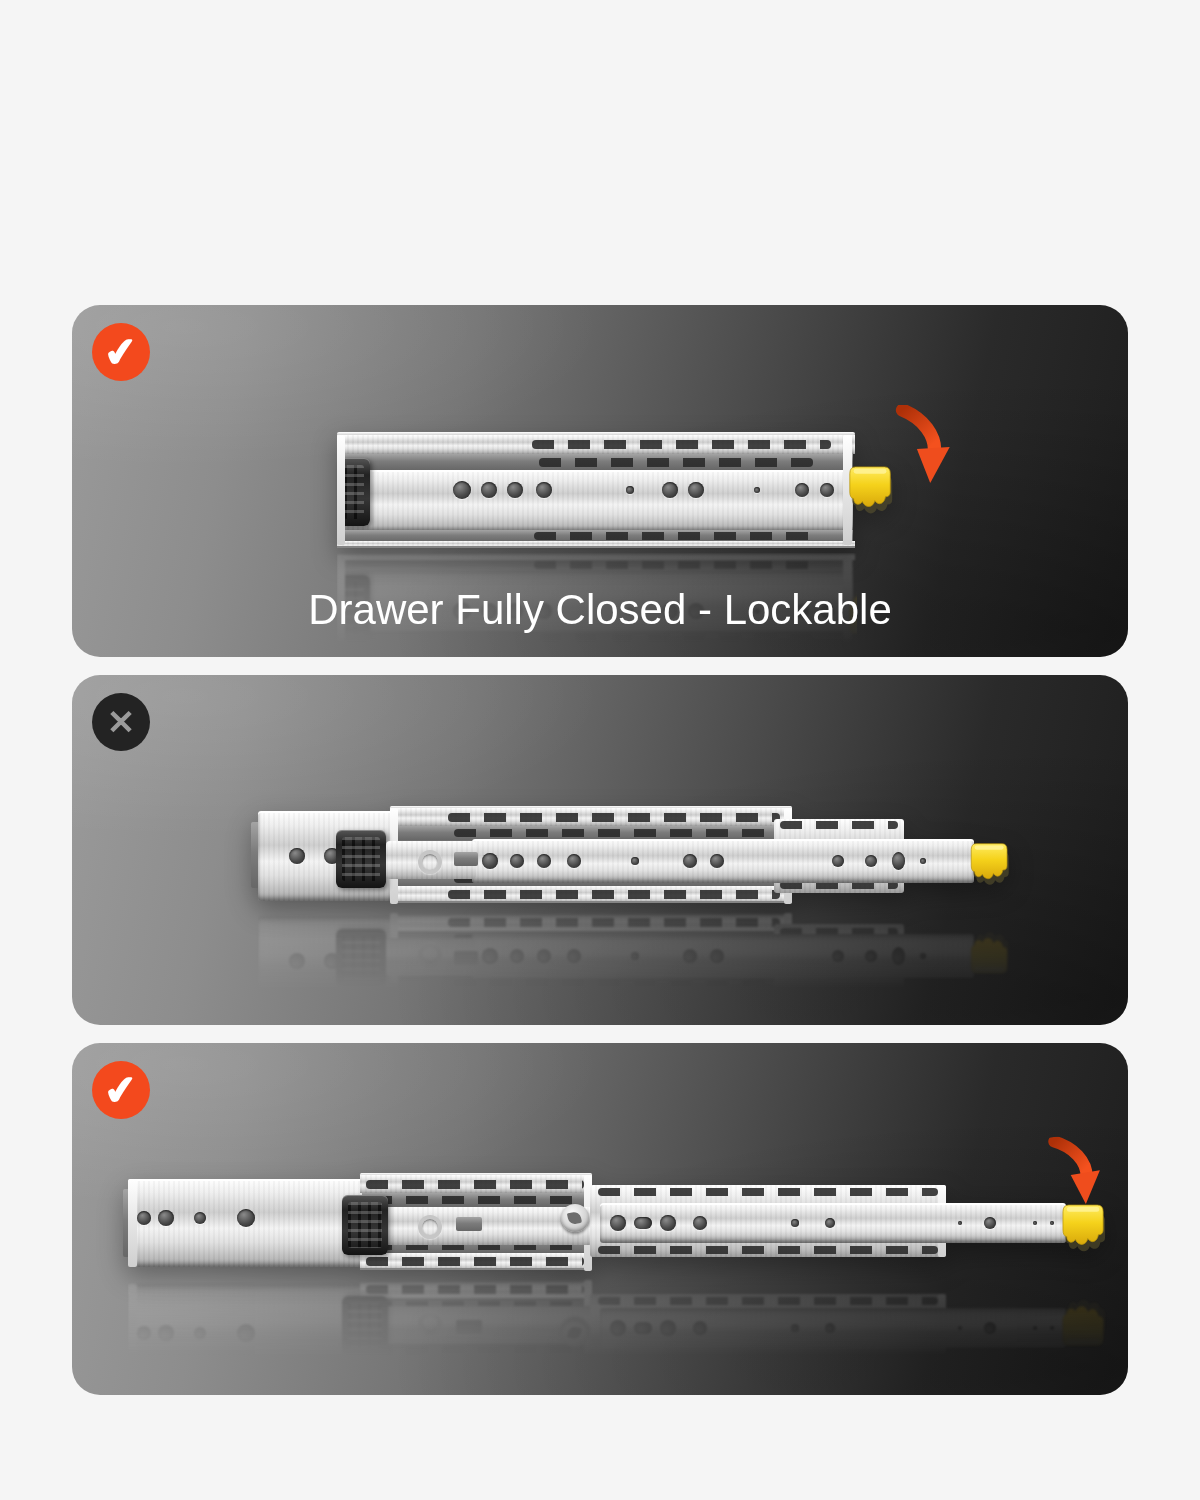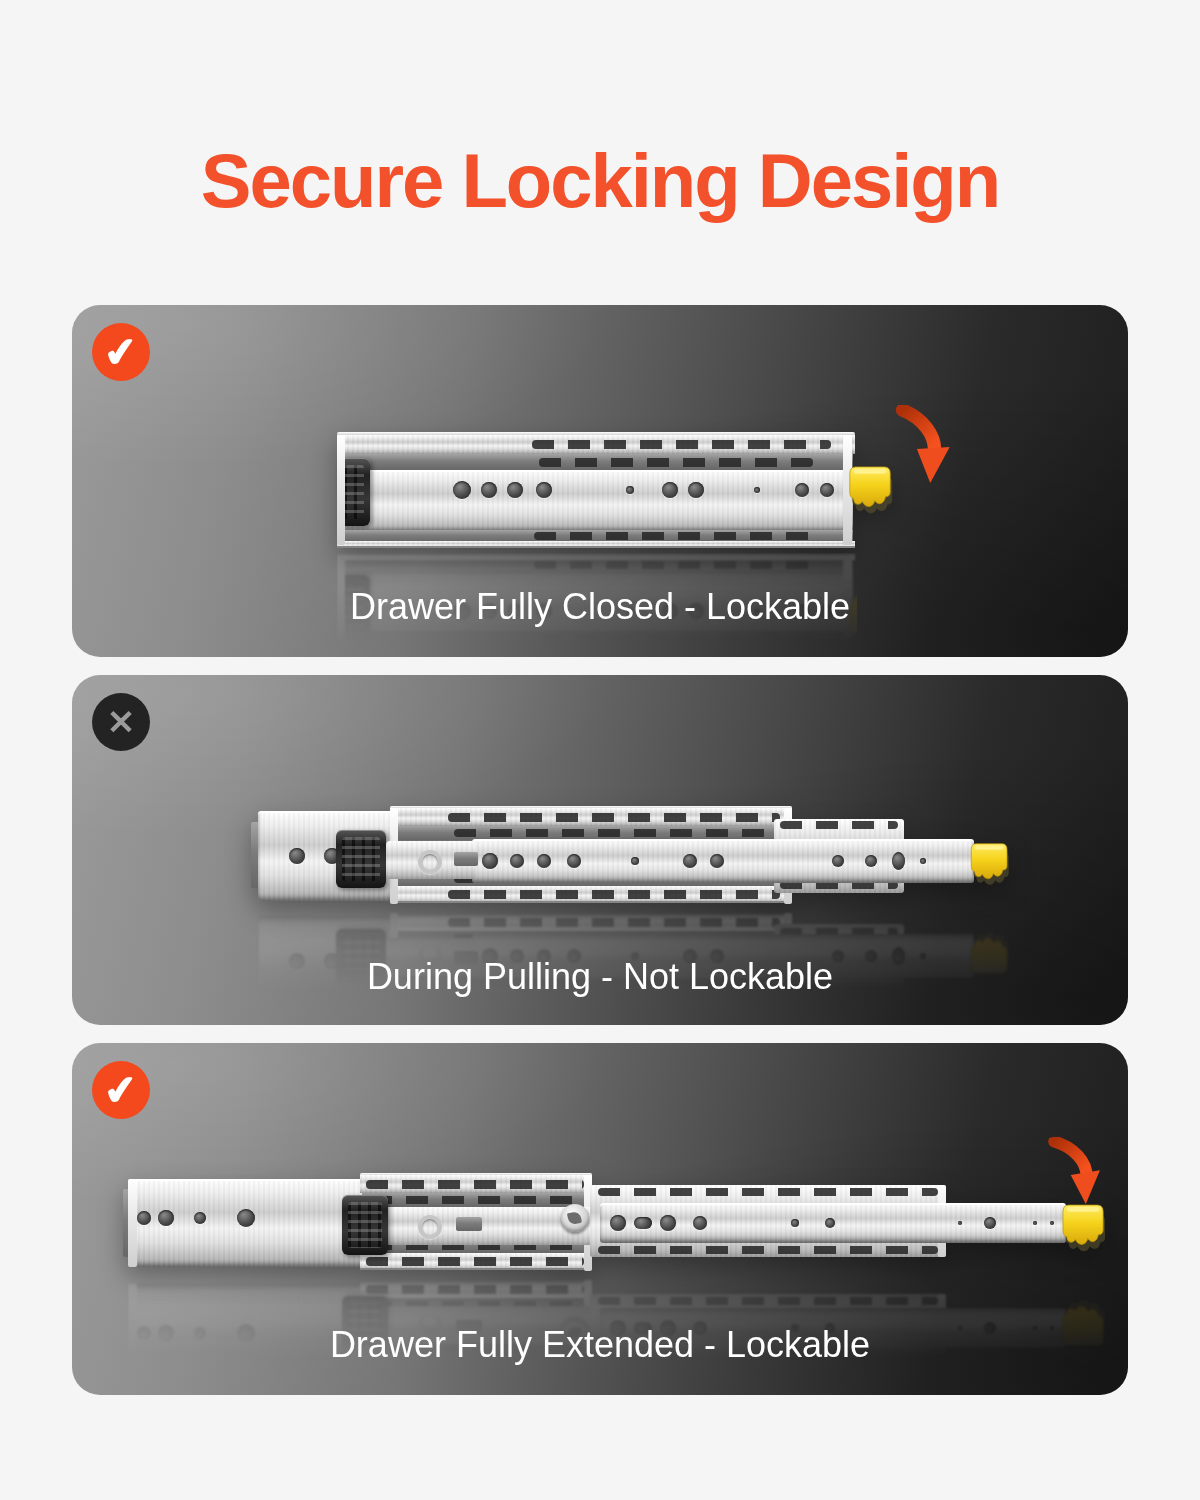--- a/index.html
+++ b/index.html
@@ -18,21 +18,21 @@
          background:linear-gradient(102deg,#9a9a9a 0%,#8d8d8d 16%,#757575 36%,#4e4e4e 60%,#2a2a2a 82%,#1d1d1d 100%);}
   .panel::after{content:"";position:absolute;inset:0;pointer-events:none;
          background:radial-gradient(90% 90% at 10% 6%,rgba(255,255,255,.10),rgba(255,255,255,0) 45%),
                     radial-gradient(120% 130% at 96% 92%,rgba(0,0,0,.30),rgba(0,0,0,0) 55%);}
   .badge{position:absolute;left:20px;top:18px;width:58px;height:58px;border-radius:50%;
          display:flex;align-items:center;justify-content:center;z-index:6;}
   .badge.check{background:#F3491D;color:#fff;font-size:40px;font-weight:700;}
   .badge.check span{display:block;transform:rotate(-6deg);}
   .badge.cross{background:#232323;color:#9b9b9b;font-size:34px;font-weight:700;}
   .caption{position:absolute;left:0;right:0;top:281px;text-align:center;color:#ffffff;
-           font-size:36px;font-weight:400;z-index:5;}
+           font-size:42px;font-weight:400;z-index:5;}
 
   
   .slide{z-index:2;filter:drop-shadow(0 10px 12px rgba(0,0,0,.30));}
   .m{background:repeating-linear-gradient(90deg,rgba(0,0,0,.03) 0 2px,rgba(255,255,255,.04) 2px 5px),
        linear-gradient(180deg,#ffffff 0%,#efefef 15%,#cdcdcd 38%,#f3f3f3 56%,#e0e0e0 72%,#b9b9b9 90%,#989898 100%);}
   .mB{background:linear-gradient(180deg,#ffffff,#eaeaea 40%,#cfcfcf);}
   .m2{background:linear-gradient(180deg,#a4a4a4,#7c7c7c 45%,#676767);}
   .deep{background:linear-gradient(180deg,#707070,#565656);}
   .tall{box-shadow:inset 0 2px 0 #ffffff, inset 0 -3px 4px rgba(0,0,0,.35);border-radius:3px;}
   .lip{background:linear-gradient(180deg,#ffffff,#c6c6c6);border-radius:2px;}
@@ -81,21 +81,20 @@
     </symbol>
     <symbol id="arrow-sym" viewBox="0 0 56 78">
       <path d="M10 5 C30 13 43 30 41 47" fill="none" stroke="url(#agrad)" stroke-width="13" stroke-linecap="round"></path>
       <polygon points="24 43 56 41 37 76" fill="#EF4D1D"></polygon>
     </symbol>
   </defs>
 </svg>
 
 <div class="canvas">
 
-  <h1 class="title">Secure Locking Design</h1>
 
   <section class="panel" style="top:305px;height:352px">
     <div class="badge check">
         <span>✔</span>
       </div>
 
     <div class="abs slide" style="left:265px;top:127px;width:520px;height:116px">
       <div class="abs lip" style="left:0;top:0;width:518px;height:4px"></div>
       <div class="abs m" style="left:0;top:3px;width:518px;height:19px">
         <i class="abs slots" style="left:195px;right:24px;top:5px;height:9px"></i>
@@ -212,21 +211,20 @@
       </div>
       <div class="abs latch" style="left:78px;top:24px;width:50px;height:58px"></div>
       <div class="abs m" style="left:128px;top:35px;width:90px;height:38px;border-radius:4px"></div>
       <div class="abs ring" style="left:160px;top:44px;width:16px;height:16px"></div>
       <div class="abs m2" style="left:196px;top:46px;width:24px;height:14px;border-radius:2px"></div>
       <svg class="abs" style="left:712px;top:36px;width:40px;height:46px">
           <use href="#tab-sym"></use>
         </svg>
     </div>
 
-    <div class="caption">During Pulling - Not Lockable</div>
   <div class="abs slide reflected" style="left: 186px; top: 236px; width: 752px; height: 100px;">
       <div class="abs m2" style="left:-7px;top:16px;width:9px;height:66px;border-radius:2px"></div>
       <div class="abs m tall" style="left:0;top:5px;width:240px;height:90px">
         <i class="abs h" style="left:31px;top:37px;width:16px;height:16px"></i>
         <i class="abs h" style="left:66px;top:37px;width:16px;height:16px"></i>
       </div>
       <div class="abs" style="left:132px;top:0;width:402px;height:100px">
         <div class="abs lip" style="left:0;top:0;width:402px;height:3px"></div>
         <div class="abs m" style="left:0;top:2px;width:402px;height:18px">
           <i class="abs slots" style="left:58px;right:12px;top:5px;height:9px"></i>
@@ -325,21 +323,20 @@
       <div class="abs m2" style="left:328px;top:44px;width:26px;height:14px;border-radius:2px"></div>
       <div class="abs disc" style="left:433px;top:31px;width:28px;height:28px"></div>
       <svg class="abs" style="left:934px;top:30px;width:44px;height:52px">
           <use href="#tab-sym"></use>
         </svg>
     </div>
 
     <svg class="abs arrow" style="left:976px;top:92px;width:52px;height:72px;transform:rotate(-6deg)">
         <use href="#arrow-sym"></use>
       </svg>
-    <div class="caption">Drawer Fully Extended - Lockable</div>
   <div class="abs slide reflected" style="left: 56px; top: 235px; width: 984px; height: 100px;">
       <div class="abs m2" style="left:-5px;top:16px;width:7px;height:68px;border-radius:2px"></div>
       <div class="abs m tall" style="left:0;top:6px;width:350px;height:88px">
         <div class="abs mB" style="left:0;top:0;width:9px;height:88px;border-radius:2px"></div>
         <i class="abs h" style="left:9px;top:32px;width:14px;height:14px"></i>
         <i class="abs h" style="left:30px;top:31px;width:16px;height:16px"></i>
         <i class="abs h" style="left:66px;top:33px;width:12px;height:12px"></i>
         <i class="abs h" style="left:109px;top:30px;width:18px;height:18px"></i>
       </div>
       <div class="abs" style="left:232px;top:0;width:232px;height:100px">

